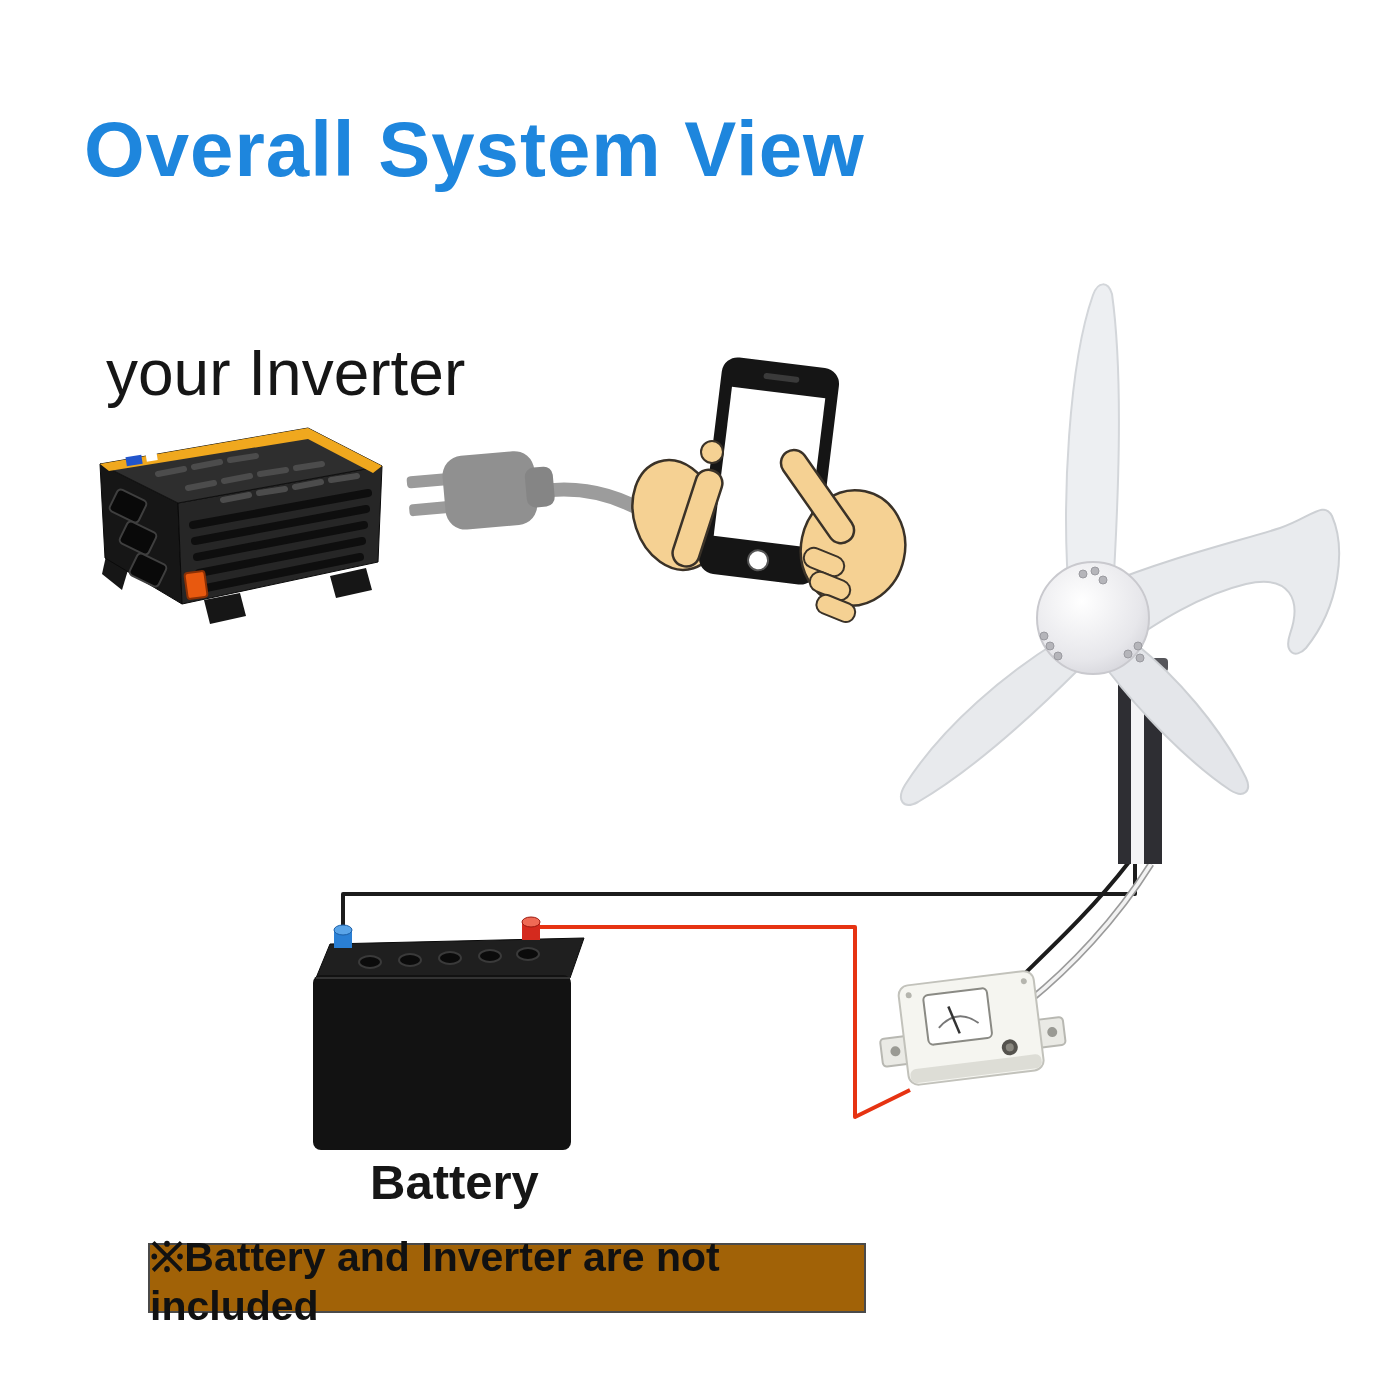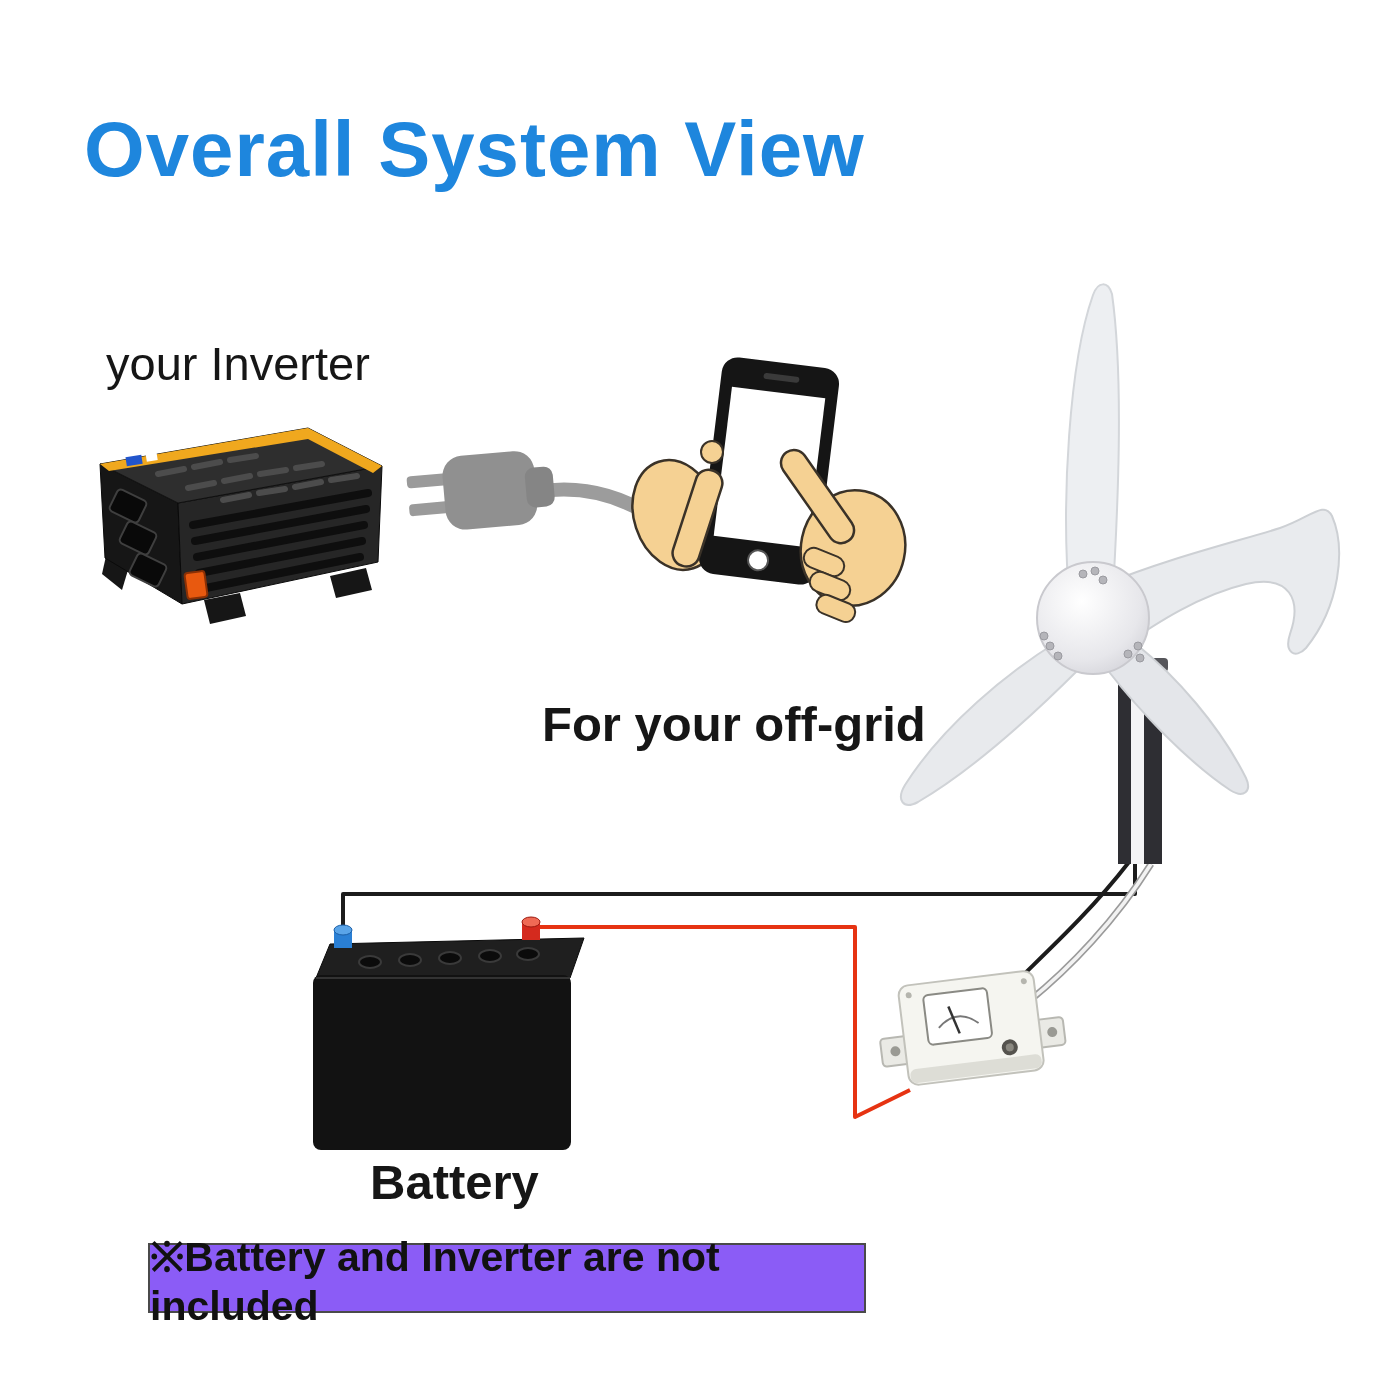--- a/index.html
+++ b/index.html
@@ -6,26 +6,26 @@
   .canvas{
     position:relative;width:1400px;height:1400px;background:#ffffff;
     overflow:hidden;font-family:"Liberation Sans",sans-serif;margin-left:8px;
   }
   .diagram-svg{position:absolute;left:0;top:0;width:1400px;height:1400px;}
   .label{position:absolute;color:#161616;white-space:pre;}
   .title{
     left:76px;top:104px;font-size:78px;font-weight:700;color:#1e86dd;
     letter-spacing:1px;
   }
-  .inverter-label{left:98px;top:336px;font-size:47px;font-weight:400;}
+  .inverter-label{left:98px;top:336px;font-size:64px;font-weight:400;}
   .offgrid-label{left:534px;top:580px;font-size:49px;font-weight:700;line-height:1.18;}
   .battery-label{left:362px;top:1154px;font-size:49px;font-weight:700;}
   .note-box{
     position:absolute;left:140px;top:1243px;width:714px;height:66px;
-    border:2px solid #4a4a4a;background:#8b5cf6;display:flex;align-items:center;
+    border:2px solid #4a4a4a;background:#a16207;display:flex;align-items:center;
     justify-content:center;font-size:41px;font-weight:700;color:#111;
   }
 </style>
 </head>
 <body>
 
 <div class="canvas">
 
   <svg class="diagram-svg" viewBox="0 0 1400 1400">
     <defs>
@@ -195,21 +195,20 @@
       <circle cx="906" cy="988" r="3" fill="#b5b5ae"></circle>
       <circle cx="1022" cy="988" r="3" fill="#b5b5ae"></circle>
     </g>
   </svg>
 
   <div class="label title">Overall System View</div>
 
   <div class="label inverter-label">your Inverter</div>
 
   <div class="label offgrid-label">
-    <div>For your off-grid</div>
   </div>
 
   <div class="label battery-label">Battery</div>
 
   <div class="note-box">
     <span>※Battery and Inverter are not included</span>
   </div>
 
 </div>
 

